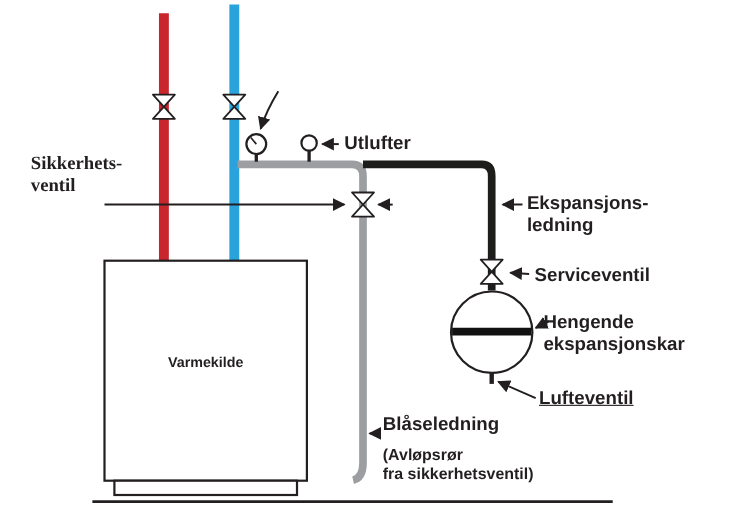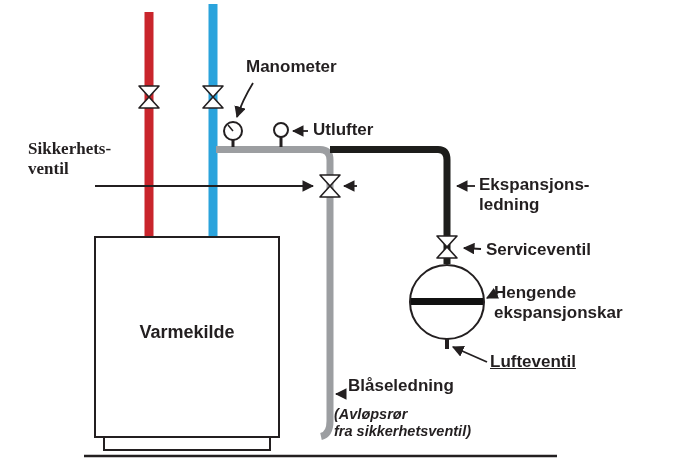--- a/index.html
+++ b/index.html
@@ -62,38 +62,37 @@
     <line x1="308" y1="131" x2="293" y2="131" stroke="#231f20" stroke-width="1.8" marker-end="url(#ah)"></line>
     <line x1="475" y1="186" x2="457" y2="186" stroke="#231f20" stroke-width="1.8" marker-end="url(#ah)"></line>
     <line x1="481" y1="249" x2="464" y2="248" stroke="#231f20" stroke-width="1.8" marker-end="url(#ah)"></line>
     <line x1="499" y1="292" x2="487" y2="298" stroke="#231f20" stroke-width="1.8" marker-end="url(#ah)"></line>
     <line x1="487" y1="362" x2="453" y2="347" stroke="#231f20" stroke-width="1.8" marker-end="url(#ah)"></line>
     <line x1="346" y1="394" x2="336" y2="394" stroke="#231f20" stroke-width="1.8" marker-end="url(#ah)"></line>
 
     <line x1="84" y1="456" x2="557" y2="456" stroke="#231f20" stroke-width="2.5"></line>
   </svg>
 
-  <div class="label" style="left:246px; top:57px;">Manometer</div>
 
 
   <div class="label" style="left:313px; top:120px;">Utlufter</div>
 
   <div class="label" style="left:28px; top:139px;font-family:Liberation Serif, serif;">Sikkerhets-
 ventil</div>
 
   <div class="label" style="left:479px; top:175px;">Ekspansjons-
 ledning</div>
 
   <div class="label" style="left:486px; top:240px;text-align:right;">Serviceventil</div>
 
   <div class="label" style="left:494px; top:283px;">Hengende
 ekspansjonskar</div>
 
   <div class="label" style="left:490px; top:352px;text-decoration:underline;">Lufteventil</div>
 
   <div class="label" style="left:348px; top:376px;">Blåseledning</div>
 
-  <div class="label small" style="left:334px; top:406px;font-style:italic;">(Avløpsrør
+  <div class="label small" style="left:348px; top:406px;">(Avløpsrør
 fra sikkerhetsventil)</div>
 
-  <div class="label center" style="left:95px; top:322px; width:184px; font-size:18px;">Varmekilde</div>
+  <div class="label center" style="left:95px; top:322px; width:184px; font-size:13px;">Varmekilde</div>
 
 </div>
 
 </body></html>

